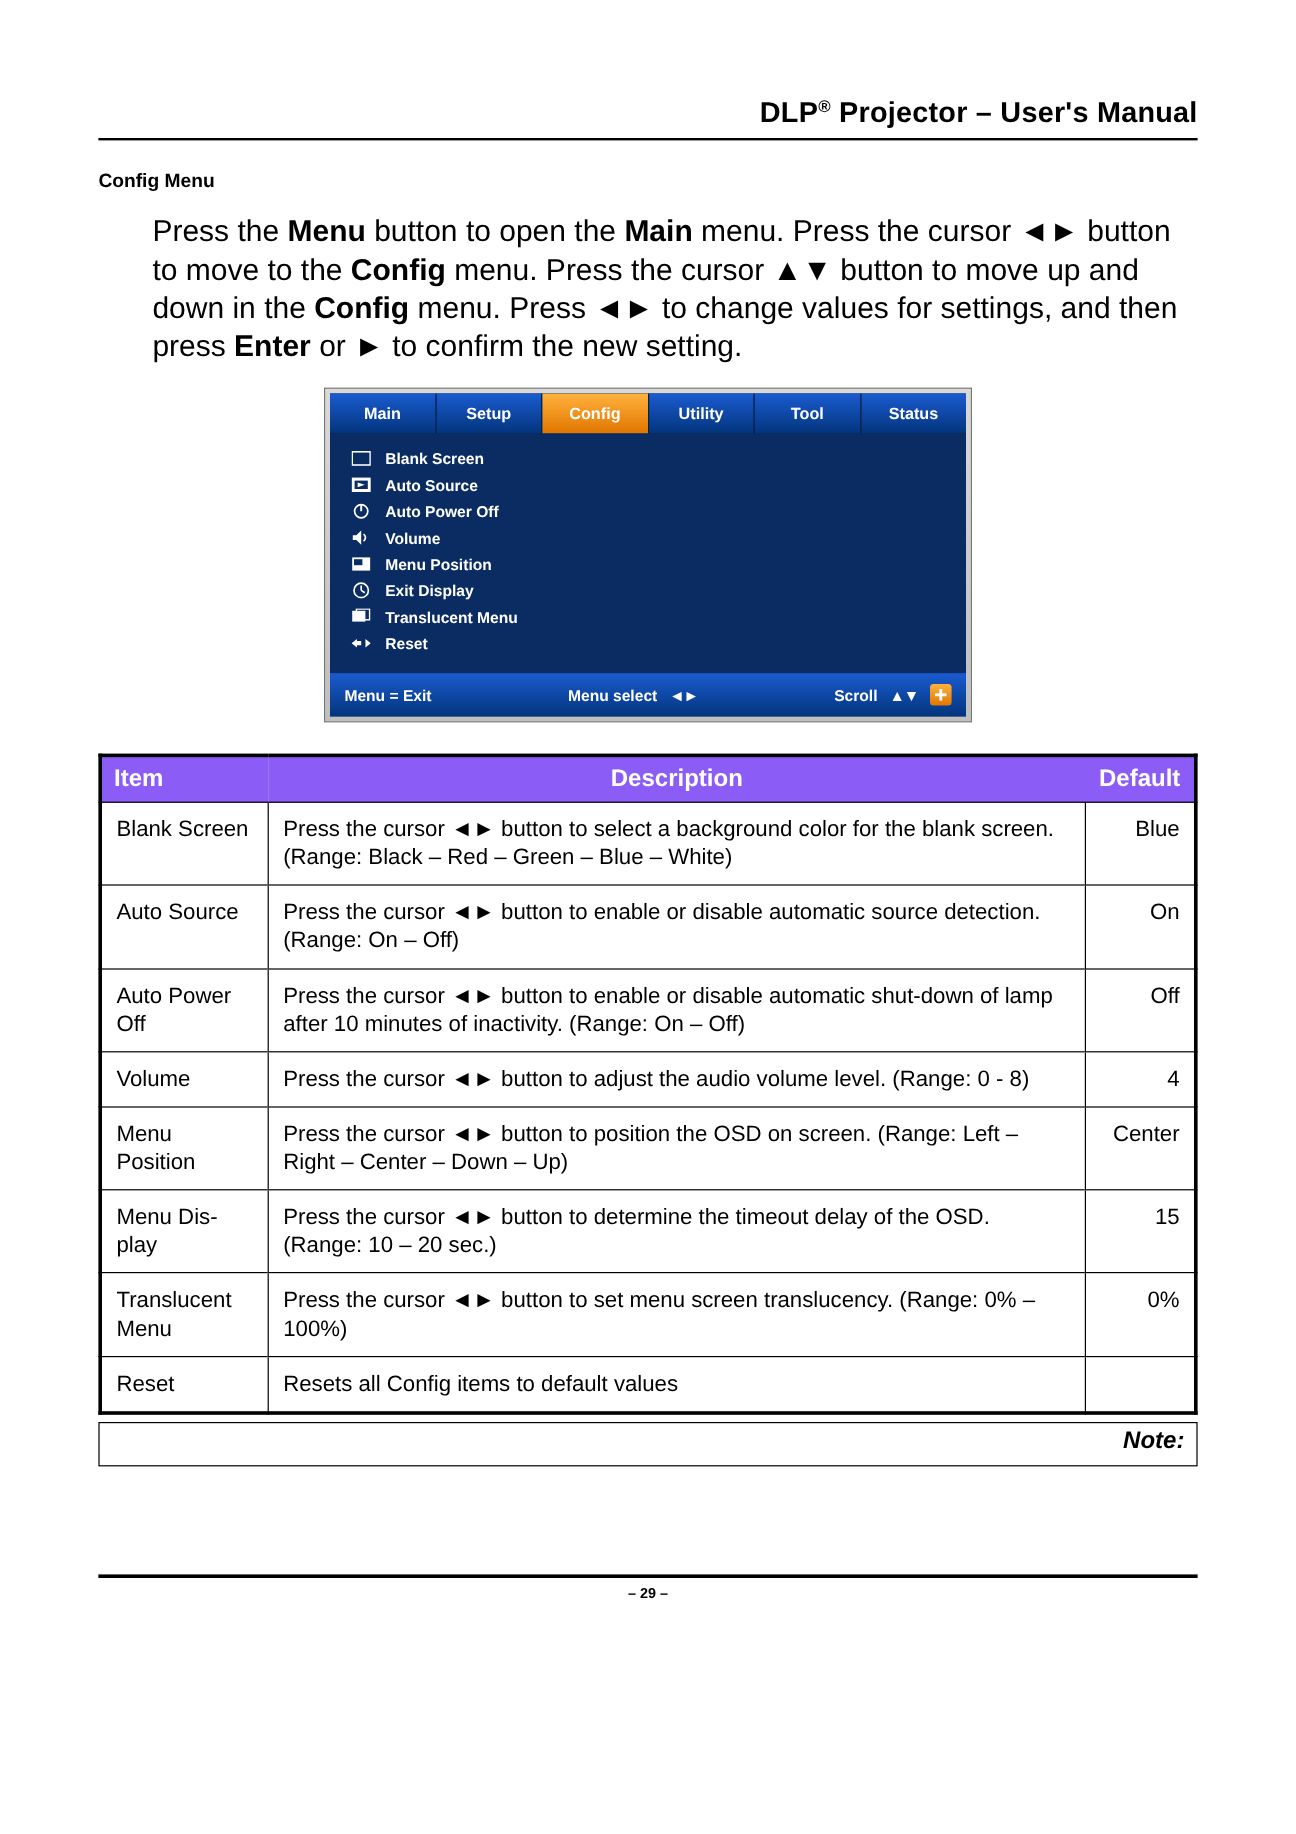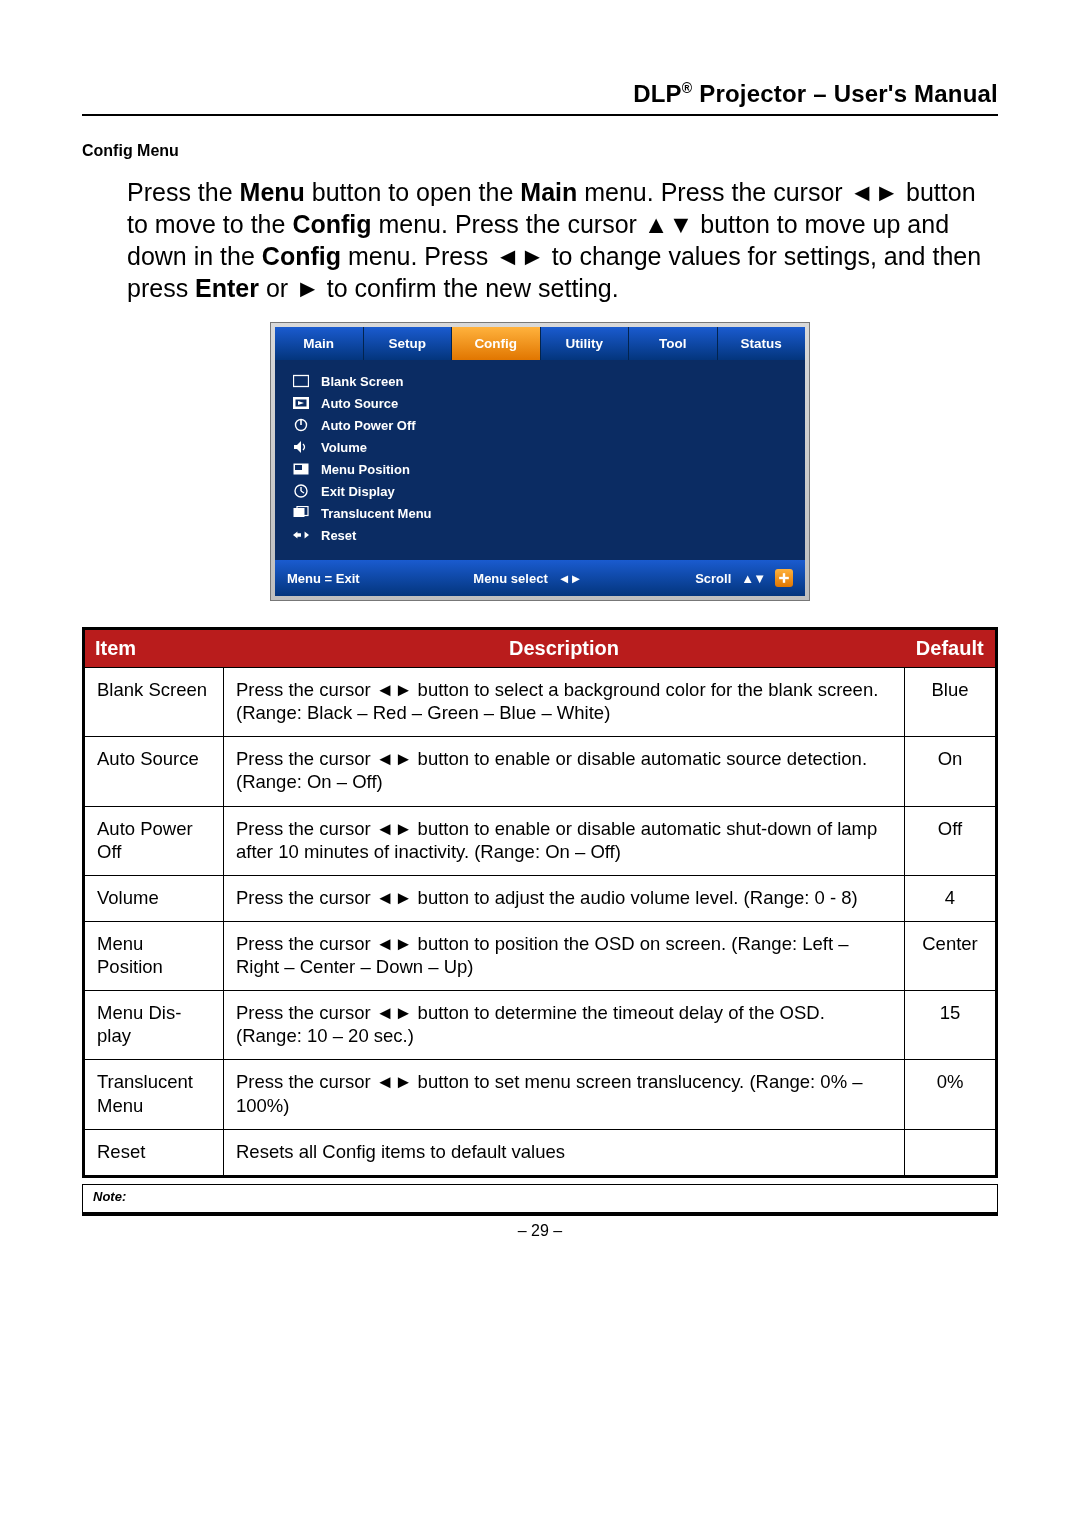--- a/index.html
+++ b/index.html
@@ -131,56 +131,58 @@
   }
 
   
   .config-table {
     width:100%;
     border-collapse:collapse;
     border:3px solid #000;
     font-size:18.5px;
   }
   .config-table th {
-    background:#b91c1c;
+    background:#8b5cf6;
     color:#fff;
     font-weight:bold;
     padding:7px 10px;
     text-align:center;
     font-size:20px;
   }
   .config-table th.col-item { text-align:left; }
   .config-table td {
     border-top:1px solid #000;
     border-left:1px solid #000;
     padding:10px 12px 12px 12px;
     vertical-align:top;
     line-height:1.25;
   }
   .config-table td.col-item { width:140px; }
-  .config-table td.col-def  { width:92px; text-align:center; }
+  .config-table td.col-def  { width:92px; text-align:right; }
   .config-table td.col-desc .arrows { display:inline-block; }
 
   
   .note-box {
     border:1px solid #000;
     margin-top:6px;
     padding:4px 10px 8px 10px;
-    font-size:13px;
+    font-size:20px;
+    text-align:right;
   }
   .note-box .note-label { font-style:italic; font-weight:bold; display:block; }
   .note-box .note-text  { font-style:italic; display:block; }
 
   
   .doc-footer-rule {
     border-top:3px solid #000;
+    margin-top:90px;
     padding-top:6px;
     text-align:center;
-    font-weight:normal;
-    font-size:16px;
+    font-weight:bold;
+    font-size:12px;
   }
 
   
   .glyph { font-family: Arial, sans-serif; letter-spacing:-1px; }
 </style>
 </head>
 <body>
 
 <div class="page">
 

